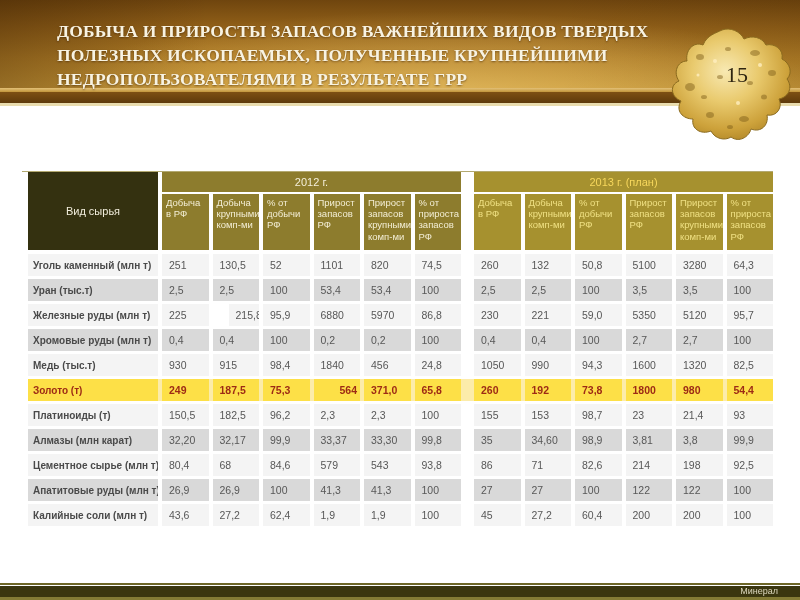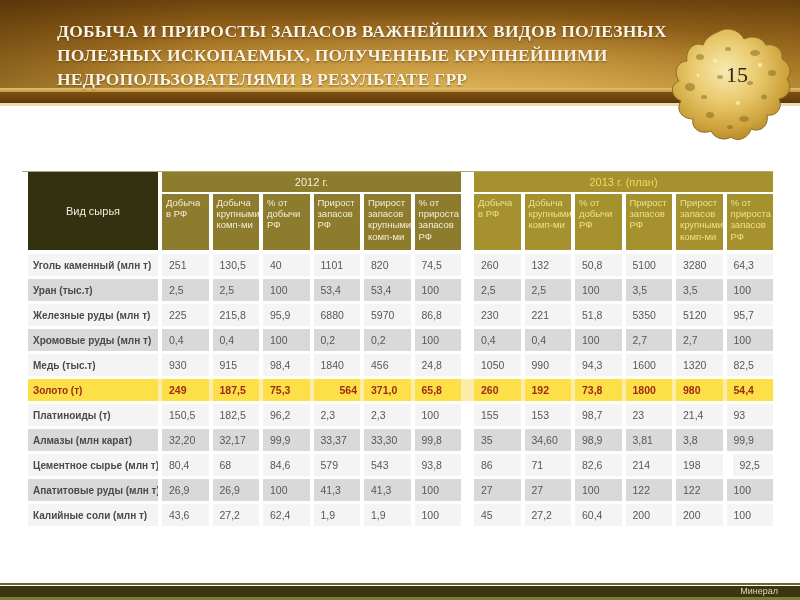--- a/index.html
+++ b/index.html
@@ -61,21 +61,21 @@
 <body>
 
 <div class="slide">
 
   <div class="band"></div>
   <div class="band-strip1"></div>
   <div class="band-strip2"></div>
   <div class="band-strip3"></div>
 
   <div class="title">
-    <div>ДОБЫЧА И ПРИРОСТЫ ЗАПАСОВ ВАЖНЕЙШИХ ВИДОВ ПОЛЕЗНЫХ</div>
+    <div>ДОБЫЧА И ПРИРОСТЫ ЗАПАСОВ ВАЖНЕЙШИХ ВИДОВ ТВЕРДЫХ</div>
     <div>ПОЛЕЗНЫХ ИСКОПАЕМЫХ, ПОЛУЧЕННЫЕ КРУПНЕЙШИМИ</div>
     <div>НЕДРОПОЛЬЗОВАТЕЛЯМИ В РЕЗУЛЬТАТЕ ГРР</div>
   </div>
 
   <svg class="nugget" viewBox="0 0 134 116">
     <defs>
       <radialGradient id="ng" cx="45%" cy="38%" r="70%">
         <stop offset="0%" stop-color="#f8e9b2"></stop>
         <stop offset="40%" stop-color="#e9ca6e"></stop>
         <stop offset="75%" stop-color="#cda23b"></stop>
@@ -128,21 +128,21 @@
         <div class="sub c2013" style="grid-area: 2 / 13;">Прирост запасов крупными комп-ми</div>
         <div class="sub c2012" style="grid-area: 2 / 7;">% от прироста запасов РФ</div>
         <div class="sub c2013" style="grid-area: 2 / 14;">% от прироста запасов РФ</div>
       </div>
     <div class="tbody">
 
     <div class="trow tgrid light">
           <div class="cell label" style="grid-column: 1;">Уголь каменный (млн т)</div>
           <div class="cell num" style="grid-column: 2;">251</div>
           <div class="cell num" style="grid-column: 3;">130,5</div>
-          <div class="cell num" style="grid-column: 4;">40</div>
+          <div class="cell num" style="grid-column: 4;">52</div>
           <div class="cell num" style="grid-column: 5;">1101</div>
           <div class="cell num" style="grid-column: 6;">820</div>
           <div class="cell num" style="grid-column: 7;">74,5</div>
           <div class="cell num" style="grid-column: 9;">260</div>
           <div class="cell num" style="grid-column: 10;">132</div>
           <div class="cell num" style="grid-column: 11;">50,8</div>
           <div class="cell num" style="grid-column: 12;">5100</div>
           <div class="cell num" style="grid-column: 13;">3280</div>
           <div class="cell num" style="grid-column: 14;">64,3</div>
         </div>
@@ -157,28 +157,28 @@
           <div class="cell num" style="grid-column: 9;">2,5</div>
           <div class="cell num" style="grid-column: 10;">2,5</div>
           <div class="cell num" style="grid-column: 11;">100</div>
           <div class="cell num" style="grid-column: 12;">3,5</div>
           <div class="cell num" style="grid-column: 13;">3,5</div>
           <div class="cell num" style="grid-column: 14;">100</div>
         </div>
         <div class="trow tgrid light">
           <div class="cell label" style="grid-column: 1;">Железные руды (млн т)</div>
           <div class="cell num" style="grid-column: 2;">225</div>
-          <div class="cell num" style="grid-column: 3;">215,8</div>
+          <div class="cell num" style="grid-column: 3; margin-left: 16px;">215,8</div>
           <div class="cell num" style="grid-column: 4;">95,9</div>
           <div class="cell num" style="grid-column: 5;">6880</div>
           <div class="cell num" style="grid-column: 6;">5970</div>
           <div class="cell num" style="grid-column: 7;">86,8</div>
           <div class="cell num" style="grid-column: 9; text-align: right;">230</div>
           <div class="cell num" style="grid-column: 10;">221</div>
-          <div class="cell num" style="grid-column: 11;">51,8</div>
+          <div class="cell num" style="grid-column: 11;">59,0</div>
           <div class="cell num" style="grid-column: 12;">5350</div>
           <div class="cell num" style="grid-column: 13;">5120</div>
           <div class="cell num" style="grid-column: 14;">95,7</div>
         </div>
         <div class="trow tgrid gray">
           <div class="cell label" style="grid-column: 1;">Хромовые руды (млн т)</div>
           <div class="cell num" style="grid-column: 2;">0,4</div>
           <div class="cell num" style="grid-column: 3;">0,4</div>
           <div class="cell num" style="grid-column: 4;">100</div>
           <div class="cell num" style="grid-column: 5;">0,2</div>
@@ -257,21 +257,21 @@
           <div class="cell num" style="grid-column: 3;">68</div>
           <div class="cell num" style="grid-column: 4; text-align: center;">84,6</div>
           <div class="cell num" style="grid-column: 5;">579</div>
           <div class="cell num" style="grid-column: 6;">543</div>
           <div class="cell num" style="grid-column: 7;">93,8</div>
           <div class="cell num" style="grid-column: 9;">86</div>
           <div class="cell num" style="grid-column: 10;">71</div>
           <div class="cell num" style="grid-column: 11;">82,6</div>
           <div class="cell num" style="grid-column: 12;">214</div>
           <div class="cell num" style="grid-column: 13;">198</div>
-          <div class="cell num" style="grid-column: 14; margin-left: 6px;">92,5</div>
+          <div class="cell num" style="grid-column: 14;">92,5</div>
         </div>
         <div class="trow tgrid gray">
           <div class="cell label" style="grid-column: 1;">Апатитовые руды (млн т)</div>
           <div class="cell num" style="grid-column: 2;">26,9</div>
           <div class="cell num" style="grid-column: 3;">26,9</div>
           <div class="cell num" style="grid-column: 4;">100</div>
           <div class="cell num" style="grid-column: 5;">41,3</div>
           <div class="cell num" style="grid-column: 6;">41,3</div>
           <div class="cell num" style="grid-column: 7;">100</div>
           <div class="cell num" style="grid-column: 9;">27</div>

